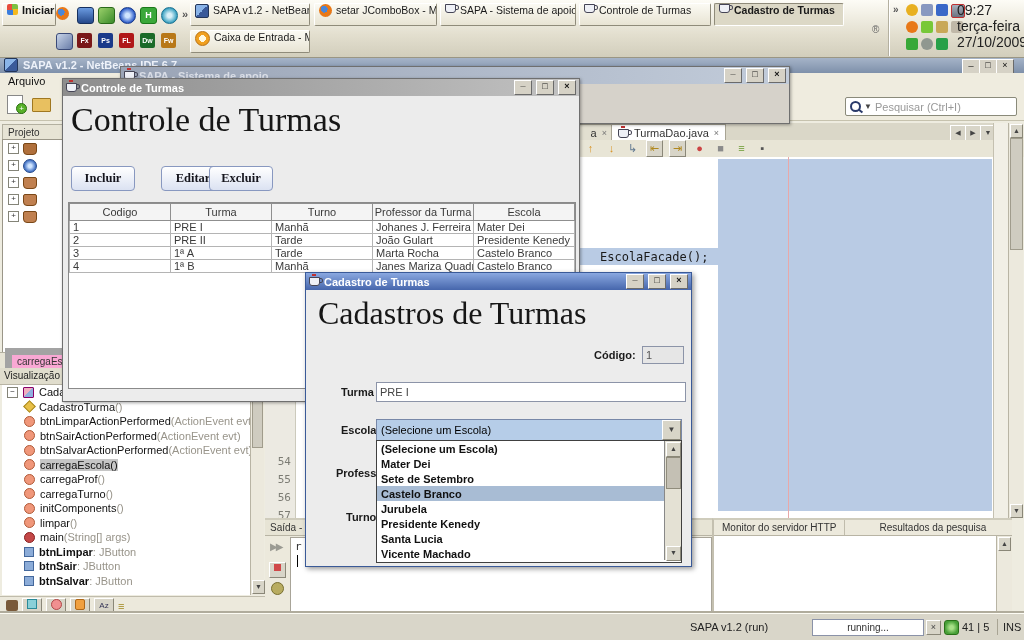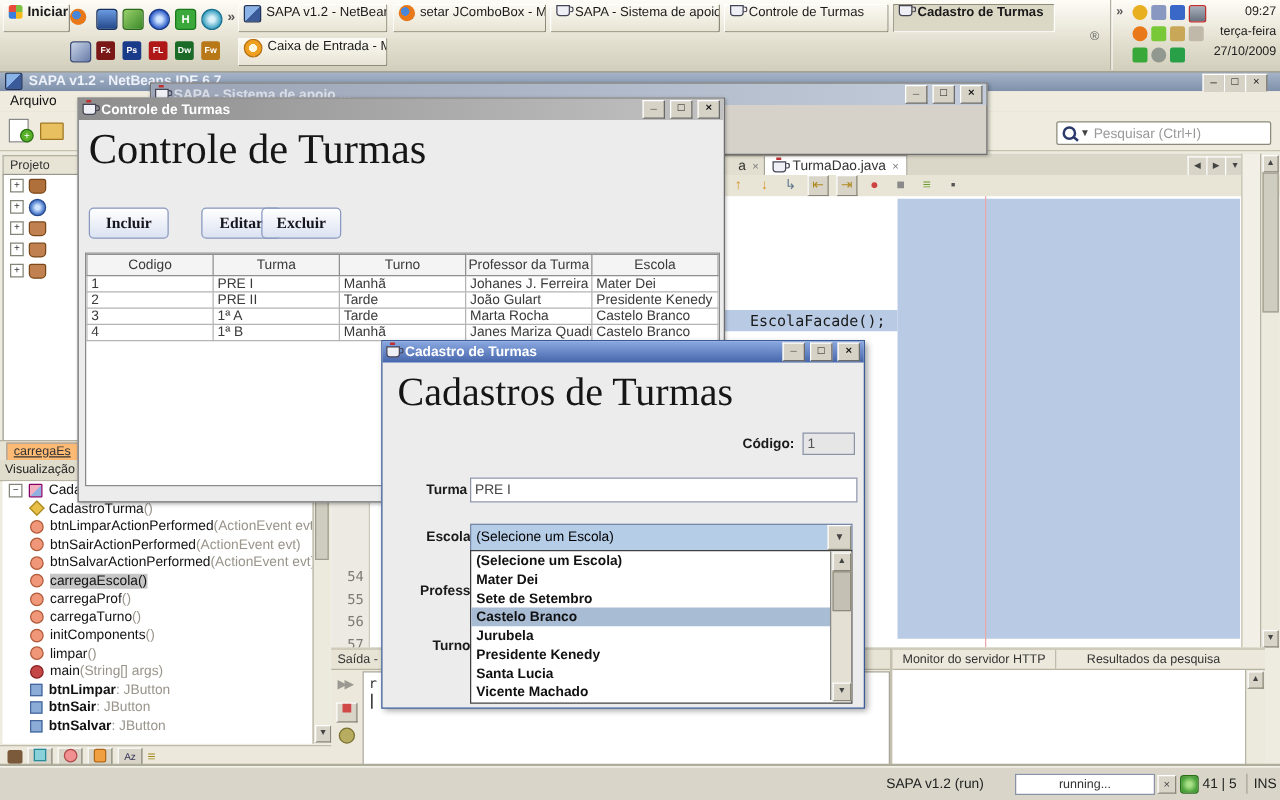--- a/index.html
+++ b/index.html
@@ -17,21 +17,21 @@
   .flag{width:11px;height:11px;border-radius:2px;background:conic-gradient(#7cc142 0 25%,#f5b91e 0 50%,#3b7ddd 0 75%,#e84c3c 0);flex:0 0 auto;}
   .qicon{width:15px;height:15px;border-radius:3px;flex:0 0 auto;}
   .nbcube{width:12px;height:12px;background:linear-gradient(135deg,#8ab4e8 50%,#3a5a9a 50%);border:1px solid #23365a;border-radius:2px;flex:0 0 auto;}
   .ffx{width:13px;height:13px;border-radius:50%;background:radial-gradient(circle at 40% 40%,#4a86d8 0 30%,#e87818 32% 72%,#b85808 73%);flex:0 0 auto;}
   .cup{position:relative;width:9px;height:7px;background:#eef0f6;border:1px solid #445;border-radius:0 0 3px 3px;flex:0 0 auto;}
   .cup::after{content:"";position:absolute;right:-4px;top:0;width:3px;height:3px;border:1px solid #445;border-left:none;border-radius:0 3px 3px 0;}
   .cup::before{content:"";position:absolute;left:2px;top:-4px;width:4px;height:2px;background:#c03030;}
   .mclk{width:13px;height:13px;border-radius:50%;background:radial-gradient(#fff8e0 0 35%,#f0a020 36%);border:1px solid #b87010;flex:0 0 auto;}
   .adobe{width:15px;height:15px;border-radius:2px;color:#fff;font-size:7px;font-weight:bold;display:flex;align-items:center;justify-content:center;}
   .tray-ic{width:12px;height:12px;border-radius:2px;margin:1px;}
-  .clockline{text-align:right;font-size:10px;color:#222;line-height:16px;}
+  .clockline{font-size:14px;color:#222;line-height:16px;}
 
   
   .titlebar{height:17px;display:flex;align-items:center;padding:0 3px;gap:4px;color:#fff;font-weight:bold;font-size:11px;white-space:nowrap;overflow:hidden;}
   .tb-inactive{background:linear-gradient(90deg,#8d8d8d,#c2c2c2);}
   .tb-active{background:linear-gradient(180deg,#8aa8e0,#4666ac);}
   .wbtn{width:16px;height:13px;background:#d6d2c6;border:1px solid;border-color:#fff #6a6a6a #6a6a6a #fff;font-size:9px;line-height:11px;text-align:center;color:#111;flex:0 0 auto;}
   .g-x::before{content:"×";} .g-min::before{content:"_";position:relative;top:-3px;} .g-max::before{content:"□";}
   .g-up::before{content:"▲";} .g-dn::before{content:"▼";} .g-l::before{content:"◀";} .g-r::before{content:"▶";}
 
   
@@ -121,21 +121,21 @@
           <span class="exp">+</span>
           <span class="pico" style="background:#c08050;border:1px solid #7a4818;"></span>
         </div>
       <div class="treerow">
           <span class="exp">+</span>
           <span class="pico" style="background:#c08050;border:1px solid #7a4818;"></span>
         </div>
     </div>
 
     <div class="abs panelhdr" style="left:0;top:295px;width:263px;height:16px;border-left:none;border-right:none;">
-      <span style="background:#fdba74;border:1px solid #a3a3a3;padding:0 5px;height:13px;line-height:13px;text-decoration:underline;">carregaEs</span>
+      <span style="background:#f9a8d4;border:7px solid #a3a3a3;padding:0 5px;height:13px;line-height:13px;">carregaEs</span>
     </div>
     <div class="abs" style="left:0;top:311px;width:263px;height:16px;background:#e0ddcd;border-bottom:1px solid #b8b4a4;">
       <span class="abs" style="left:4px;top:2px;font-size:10px;color:#222;">Visualização</span>
     </div>
     <div class="abs" style="left:2px;top:328px;width:248px;height:210px;background:#fff;overflow:hidden;">
       <div class="navrow" style="padding-left:5px;">
         <span class="exp ic">−</span>
         <span class="ic" style="width:9px;height:9px;background:linear-gradient(135deg,#f0b0c0 50%,#90b0e0 50%);border:1px solid #806;border-radius:1px;"></span>
         <span>CadastroTurma</span>
       </div>
@@ -278,32 +278,32 @@
         <span class="abs" style="left:3px;top:3px;color:#9a9a92;font-size:10px;letter-spacing:-2px;">▶▶</span>
         <span class="abs sbtn" style="left:2px;top:24px;width:15px;height:14px;"><span style="display:inline-block;width:7px;height:7px;background:#d04848;"></span></span>
         <span class="abs" style="left:4px;top:44px;width:11px;height:11px;background:#b8ac60;border:1px solid #786f30;border-radius:50%;"></span>
       </div>
       <div class="abs" style="left:25px;top:17px;width:420px;height:75px;background:#fff;border:1px solid #a8a498;">
         <span class="abs" style="left:4px;top:2px;font-family:'DejaVu Sans Mono',monospace;font-size:11px;color:#333;">r</span>
         <span class="abs" style="left:6px;top:17px;width:1px;height:12px;background:#000;"></span>
       </div>
     </div>
     <div class="abs" style="left:712px;top:461px;width:298px;height:95px;background:#ece9dc;border-top:2px solid #cfccbc;border-left:2px solid #c4c0b0;">
-      <div class="flexc" style="height:15px;border-bottom:1px solid #b8b4a4;gap:4px;">
+      <div class="flexc" style="height:15px;border-bottom:1px solid #b8b4a4;gap:14px;">
         <span style="font-size:10px;color:#333;padding:0 8px;border-right:1px solid #c0bcac;height:15px;line-height:15px;">Monitor do servidor HTTP</span>
         <span style="font-size:10px;color:#333;padding:0 20px;height:15px;line-height:15px;">Resultados da pesquisa</span>
       </div>
       <div class="abs" style="left:0;top:16px;width:282px;height:77px;background:#fff;"></div>
       <div class="abs" style="left:282px;top:16px;width:14px;height:77px;background:#ece9dd;border-left:1px solid #b8b4a4;">
         <span class="abs sbtn g-up" style="left:1px;top:1px;width:11px;height:12px;"></span>
       </div>
     </div>
 
     <div class="abs" style="left:0;top:556px;width:1024px;height:27px;background:#d9d6c9;border-top:1px solid #fdfcf4;box-shadow:0 -2px 0 #b0ac9c;">
-      <span class="abs" style="left:690px;top:7px;width:116px;text-align:center;color:#222;">SAPA v1.2 (run)</span>
+      <span class="abs" style="left:690px;top:7px;width:116px;text-align:left;color:#222;">SAPA v1.2 (run)</span>
       <div class="abs" style="left:812px;top:5px;width:110px;height:15px;background:#fff;border:1px solid #8a92a8;text-align:center;font-size:10px;color:#333;line-height:15px;">
         <span>running...</span>
       </div>
       <span class="abs sbtn g-x" style="left:926px;top:6px;width:13px;height:13px;line-height:12px;font-size:9px;"></span>
       <span class="abs" style="left:944px;top:6px;width:13px;height:13px;background:radial-gradient(#a8e088 20%,#48a038 70%);border-radius:3px;border:1px solid #287018;"></span>
       <span class="abs" style="left:962px;top:7px;color:#222;">41 | 5</span>
       <span class="abs" style="left:997px;top:5px;width:1px;height:16px;background:#a8a494;"></span>
       <span class="abs" style="left:1003px;top:7px;color:#222;">INS</span>
     </div>
   </div>

